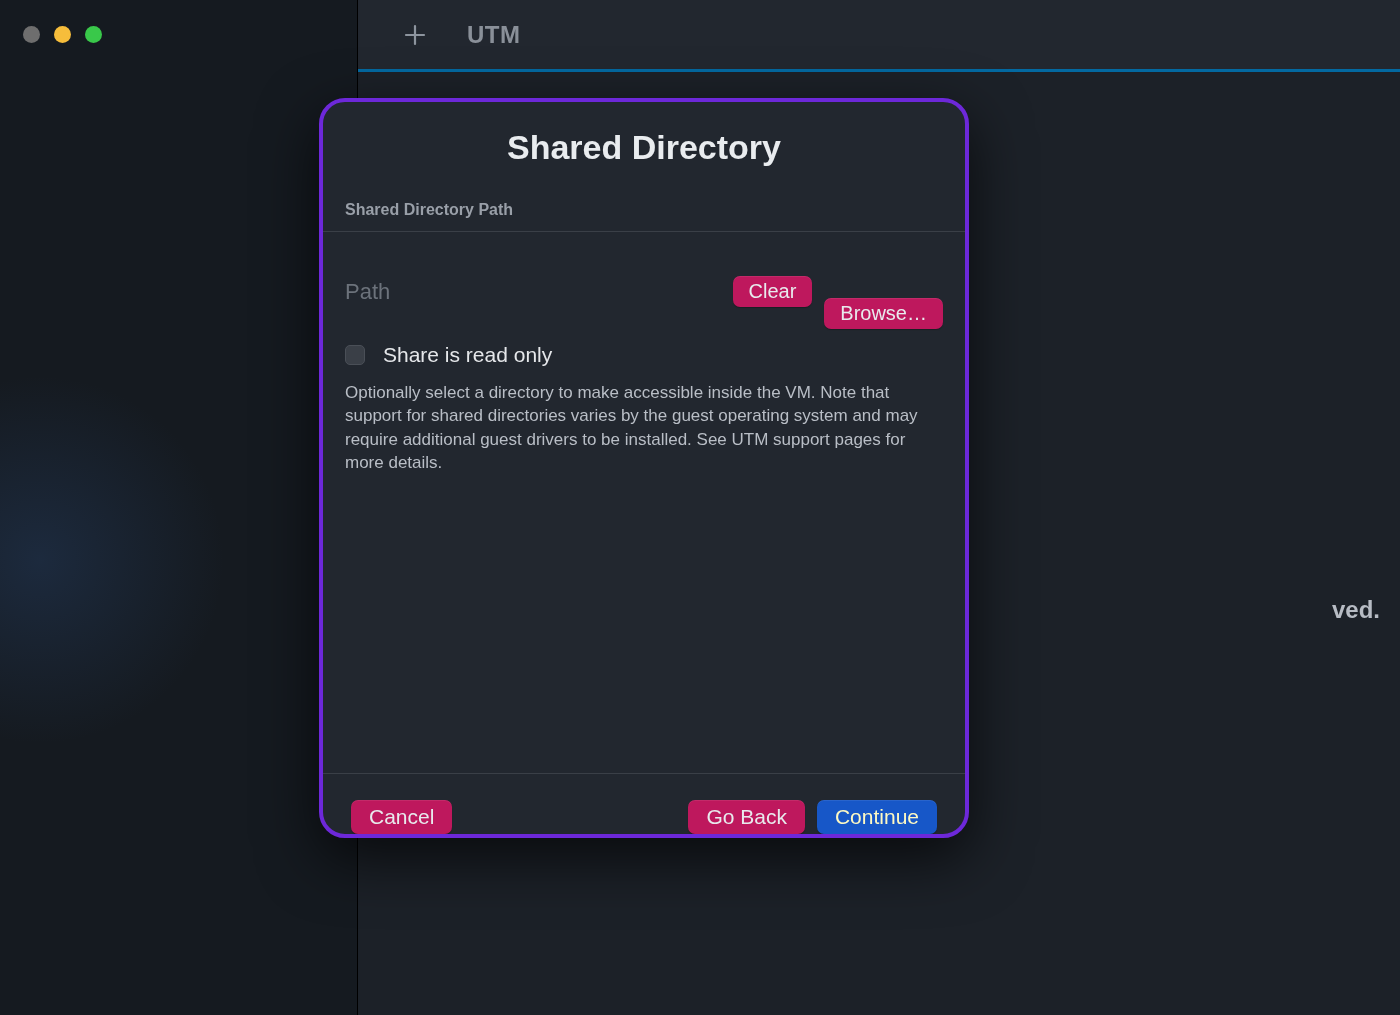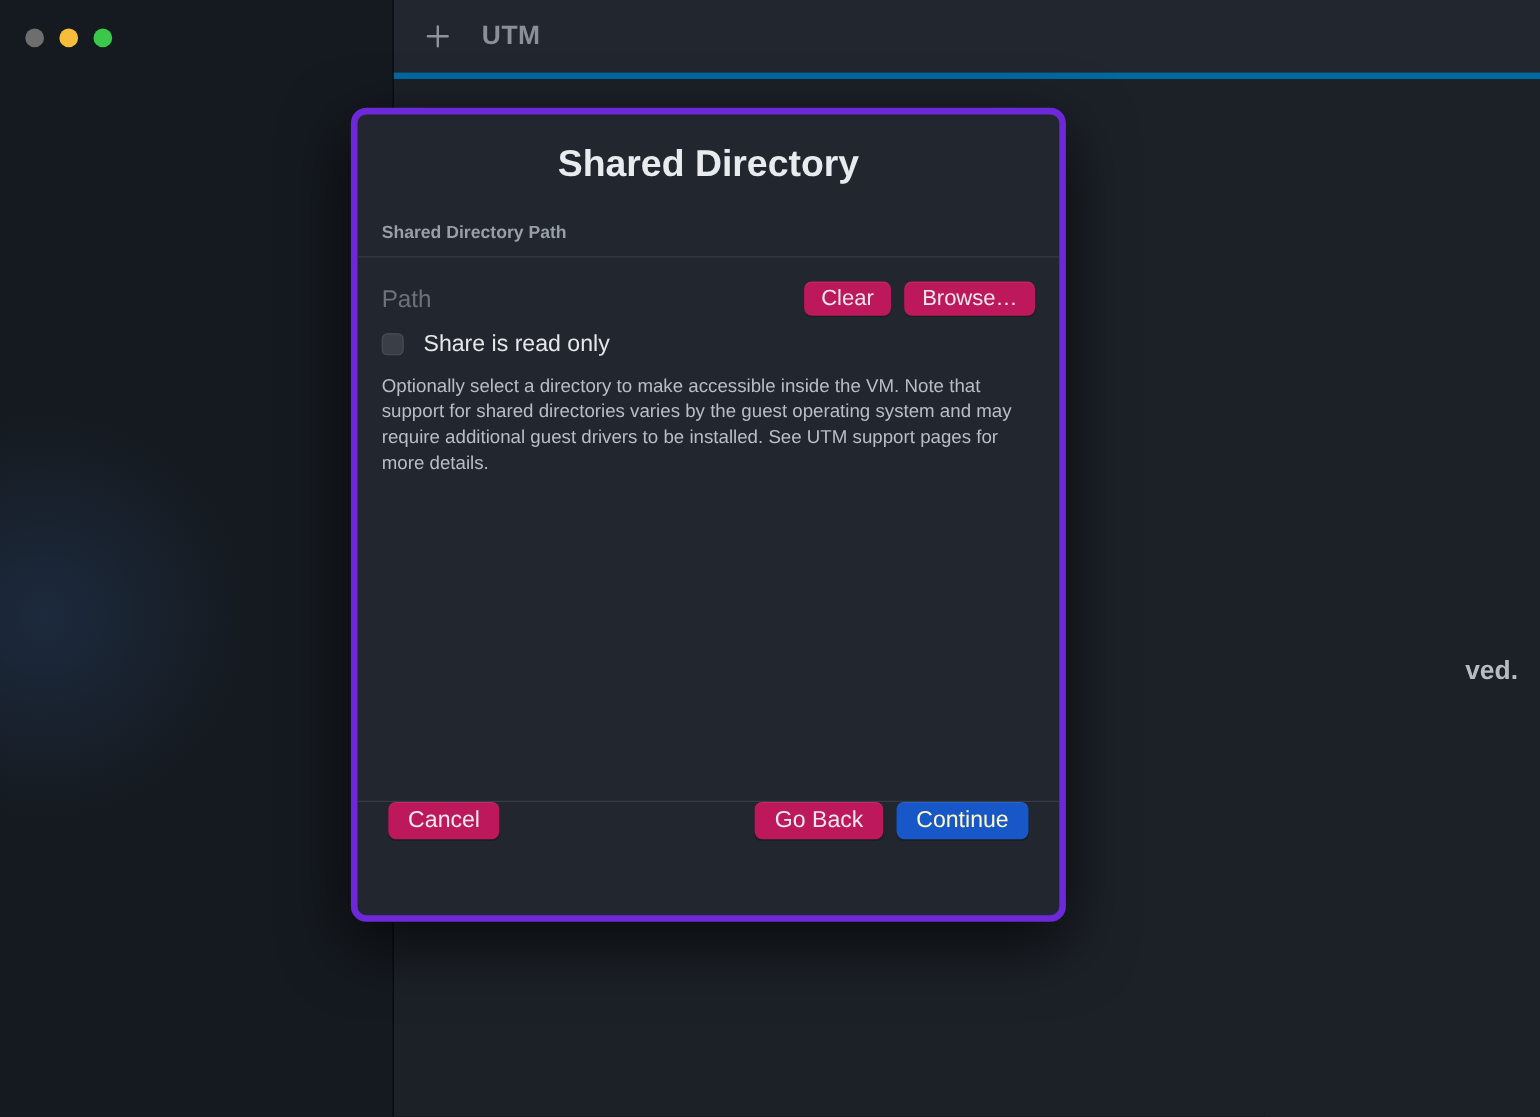--- a/index.html
+++ b/index.html
@@ -55,23 +55,23 @@
       height: 100%;
       background: #1c2128;
       display: flex;
       flex-direction: column;
     }
     .toolbar {
       height: 72px;
       background: #22272f;
       display: flex;
       align-items: center;
-      padding-left: 28px;
-      gap: 28px;
-      border-bottom: 6px solid #0369a1;
+      padding-left: 45px;
+      gap: 40px;
+      border-bottom: 3px solid #0369a1;
     }
     .plus-icon {
       width: 24px;
       height: 24px;
       display: flex;
       align-items: center;
       justify-content: center;
       color: #8d949e;
     }
     .plus-icon svg {
@@ -110,22 +110,22 @@
       inset: 0;
       display: flex;
       align-items: flex-start;
       justify-content: center;
       padding-top: 98px;
     }
     .dialog {
       width: 650px;
       height: 740px;
       background: #22272f;
-      border-radius: 14px;
-      border: 6px solid #6d28d9;
+      border-radius: 26px;
+      border: 4px solid #6d28d9;
       box-shadow: 0 20px 60px rgba(0,0,0,0.7);
       display: flex;
       flex-direction: column;
       overflow: hidden;
       position: relative;
       left: -56px;
     }
     .dialog-title {
       text-align: center;
       color: #e9ecef;
@@ -162,21 +162,21 @@
       background: #be185d;
       color: #e8eaed;
       border: none;
       border-radius: 7px;
       font-size: 20px;
       padding: 4px 16px;
       cursor: pointer;
       font-weight: 400;
       box-shadow: inset 0 1px 0 rgba(255,255,255,0.08), 0 1px 1px rgba(0,0,0,0.25);
     }
-    .btn + .btn { margin-left: 12px; }
+    .btn + .btn { margin-left: 12px; margin-top: 44px; }
     .checkbox-row {
       display: flex;
       align-items: center;
       gap: 18px;
       margin-bottom: 14px;
     }
     .checkbox {
       width: 20px;
       height: 20px;
       background: #3a3f47;
@@ -188,24 +188,24 @@
       color: #e5e7ea;
       font-size: 21px;
     }
     .description {
       color: #b9bec6;
       font-size: 17px;
       line-height: 1.38;
       max-width: 590px;
     }
     .dialog-footer {
-      height: 104px;
+      height: 61px;
       border-top: 1px solid #3a3f47;
       display: flex;
-      align-items: flex-start;
+      align-items: flex-end;
       padding: 0 28px;
     }
     .footer-spacer { flex: 1; }
     .btn-primary {
       background: #1757c8;
       color: #fef9c3;
     }
     .dialog-footer .btn { font-size: 21px; padding: 5px 18px; }
     .dialog-footer .btn + .btn { margin-left: 12px; }
   </style>

